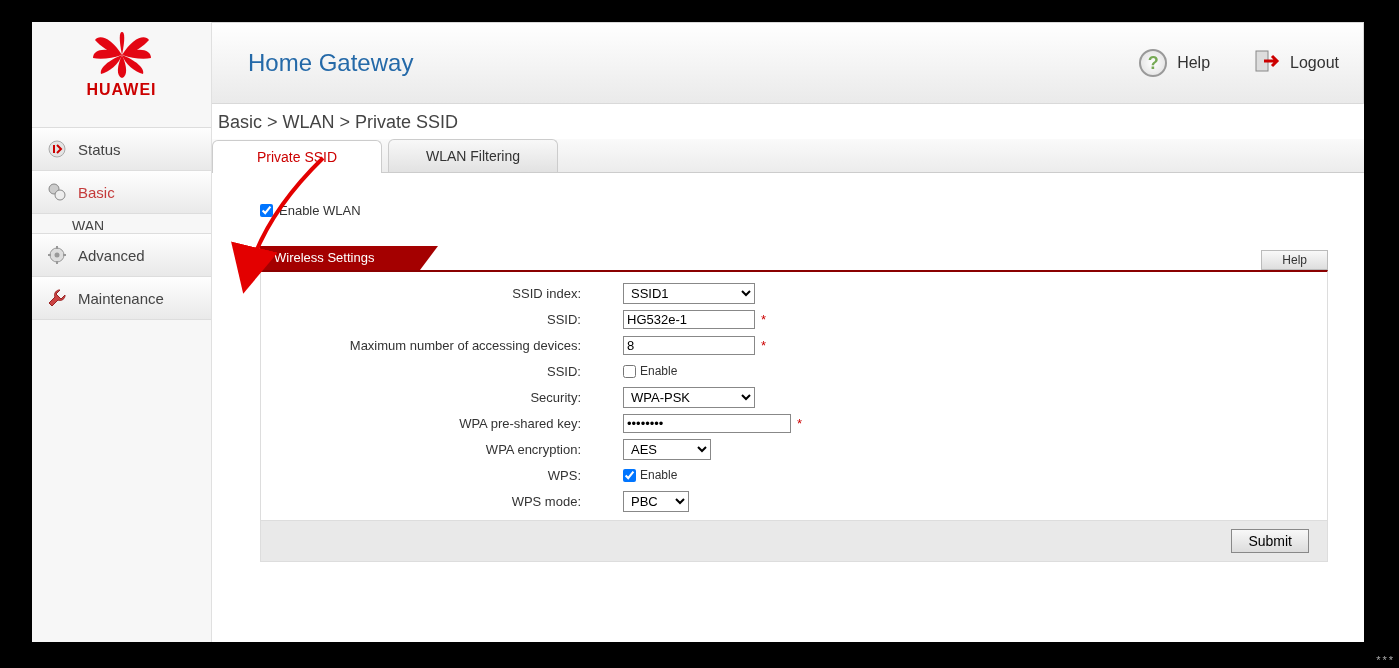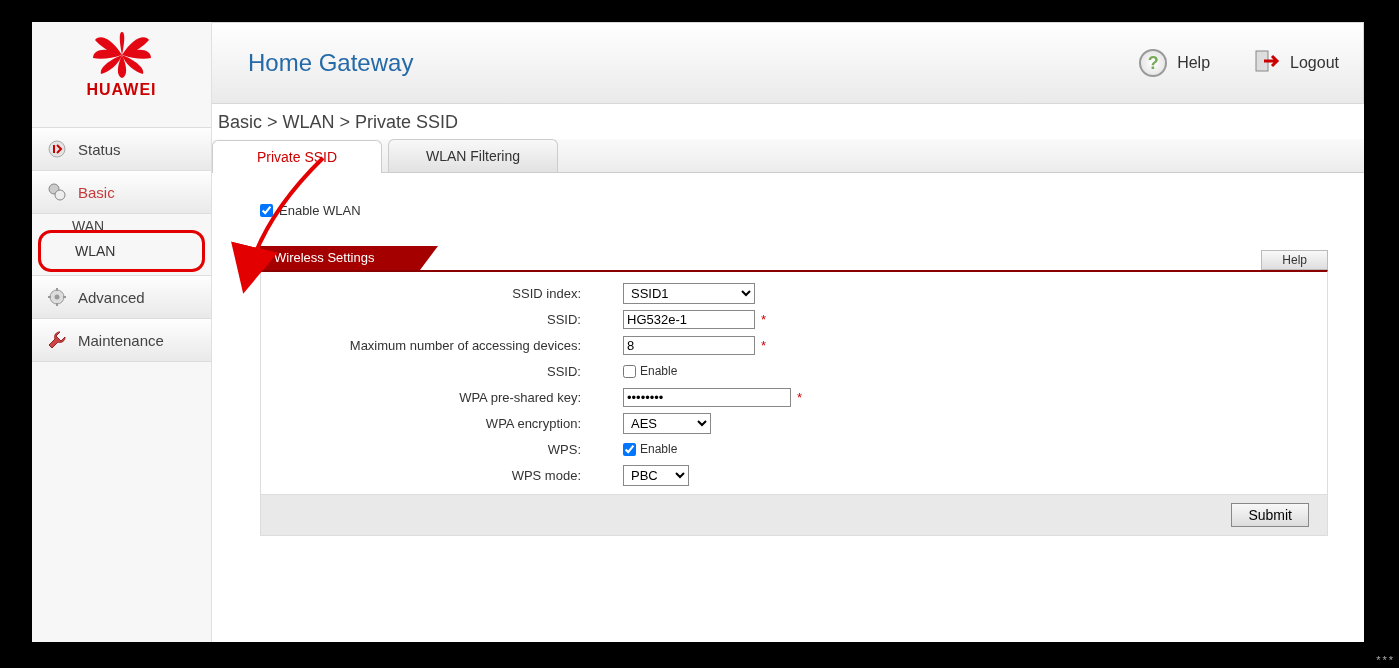--- a/index.html
+++ b/index.html
@@ -90,23 +90,20 @@
         <svg width="20" height="20" viewBox="0 0 20 20">
             <circle cx="7" cy="7" r="5" fill="#ccc" stroke="#888"></circle>
             <circle cx="13" cy="13" r="5" fill="#eee" stroke="#888"></circle>
           </svg>
       </span>
       <span style="color:#c43b3b">Basic</span>
     </div>
 
     <div class="subnav">
       <div class="wan-partial"><span>WAN</span></div>
-      <div class="subnav-item wlan-highlight">
-        <span>WLAN</span>
-      </div>
     </div>
 
     <div class="nav-item">
       <span class="nav-icon">
         <svg width="20" height="20" viewBox="0 0 20 20">
             <circle cx="10" cy="10" r="7" fill="#ddd" stroke="#999"></circle>
             <circle cx="10" cy="10" r="2.5" fill="#999"></circle>
             <g stroke="#999" stroke-width="2">
               <line x1="10" y1="1" x2="10" y2="4"></line>
               <line x1="10" y1="16" x2="10" y2="19"></line>
@@ -192,20 +189,26 @@
         </div>
 
         <div class="form-row">
           <div class="form-label">SSID:</div>
           <div class="form-control">
             <input type="checkbox" style="">
             <span class="chk-label">Enable</span>
           </div>
         </div>
 
+        <div class="form-row">
+          <div class="form-label">Security:</div>
+          <div class="form-control">
+            <select style="width:132px"><option>WPA-PSK</option></select>
+          </div>
+        </div>
 
         <div class="form-row">
           <div class="form-label">WPA pre-shared key:</div>
           <div class="form-control">
             <input type="password" style="width: 168px;" value="••••••••">
             <span class="req">*</span>
           </div>
         </div>
 
         <div class="form-row">

